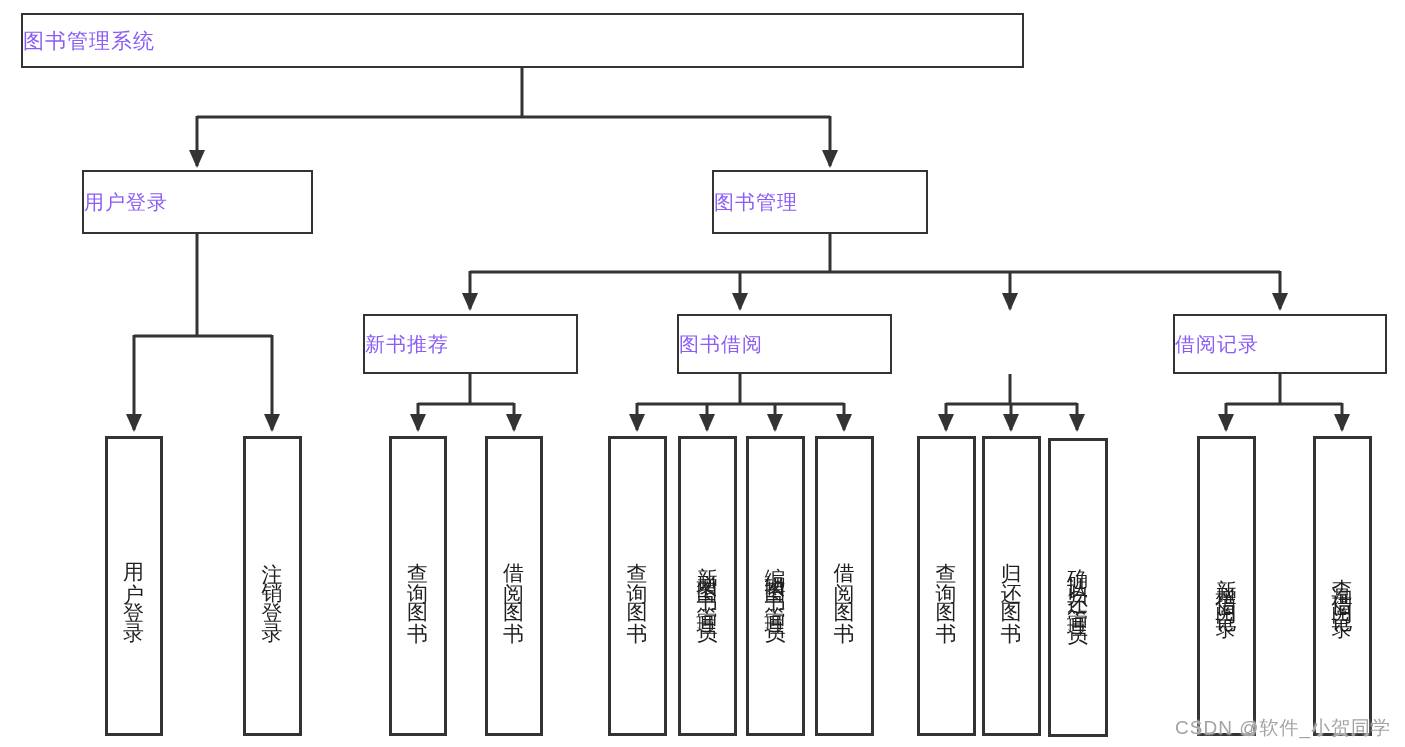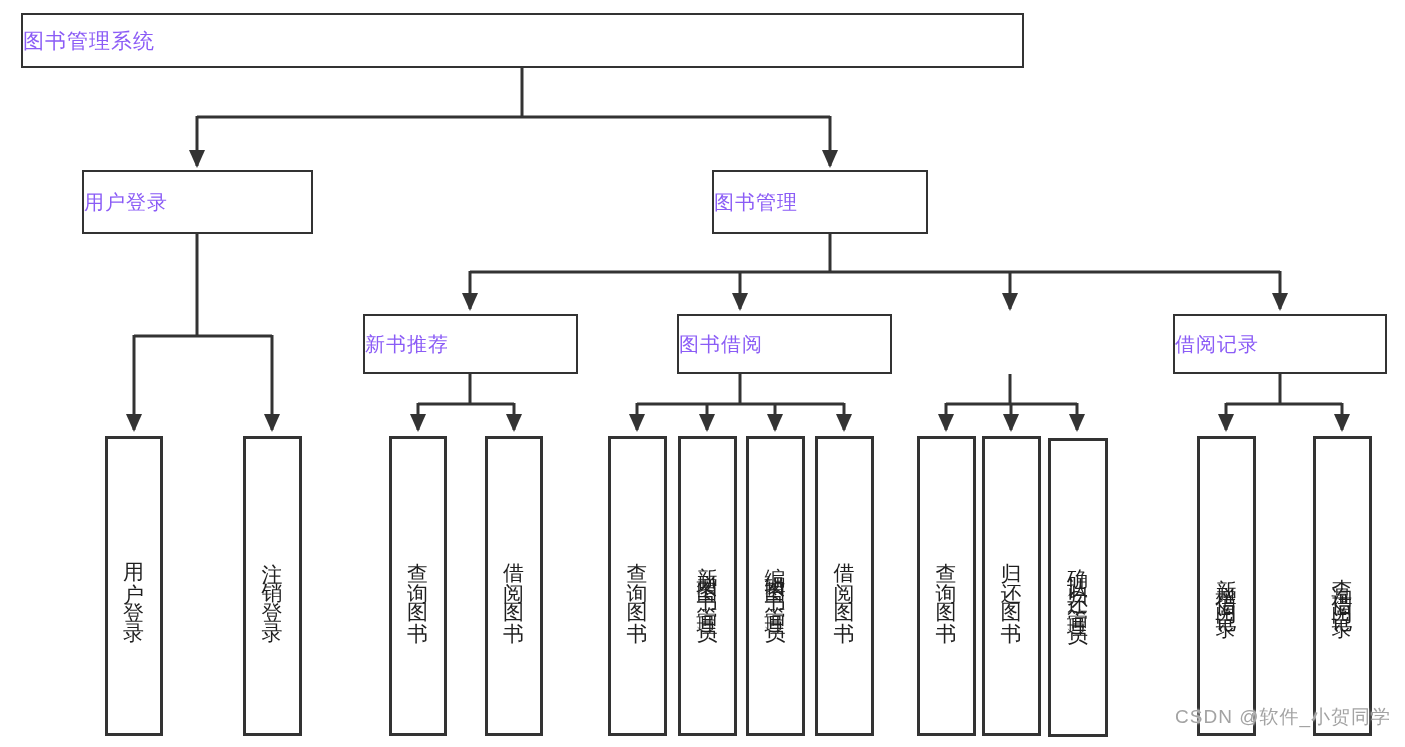--- a/index.html
+++ b/index.html
@@ -49,21 +49,21 @@
     text-orientation: mixed;
     font-size: 21px;
     letter-spacing: 20px;
     color: #1f1f1f;
     line-height: 1;
   }
   .leaf.long .v-label { letter-spacing: 8px; }
   .watermark {
     position: absolute;
     right: 14px;
-    bottom: 17px;
+    bottom: 6px;
     font-size: 19px;
     color: #a3a3a3;
     letter-spacing: 1px;
     text-shadow: 0 0 3px #ffffff, 0 0 2px #ffffff;
     white-space: nowrap;
   }
 </style>
 </head>
 <body>
 

